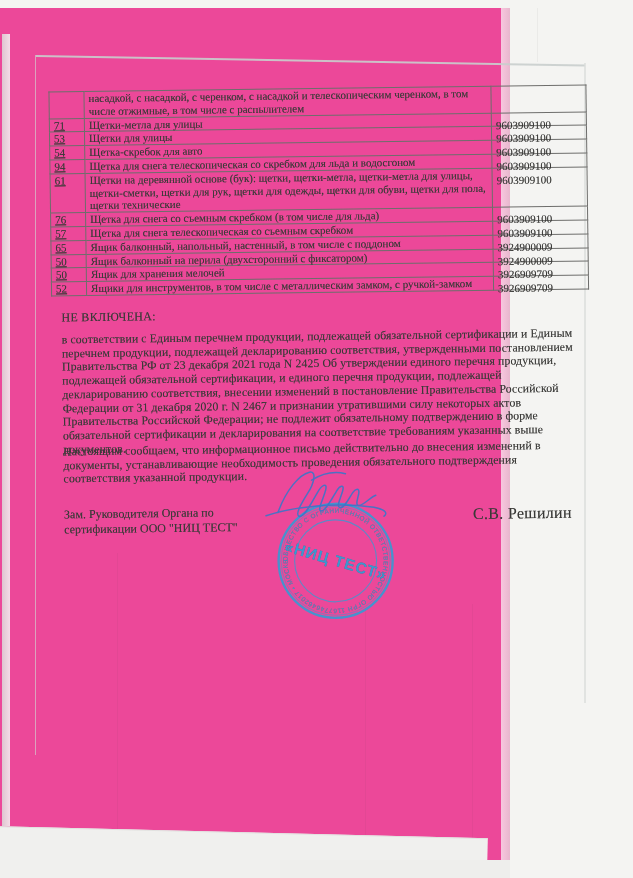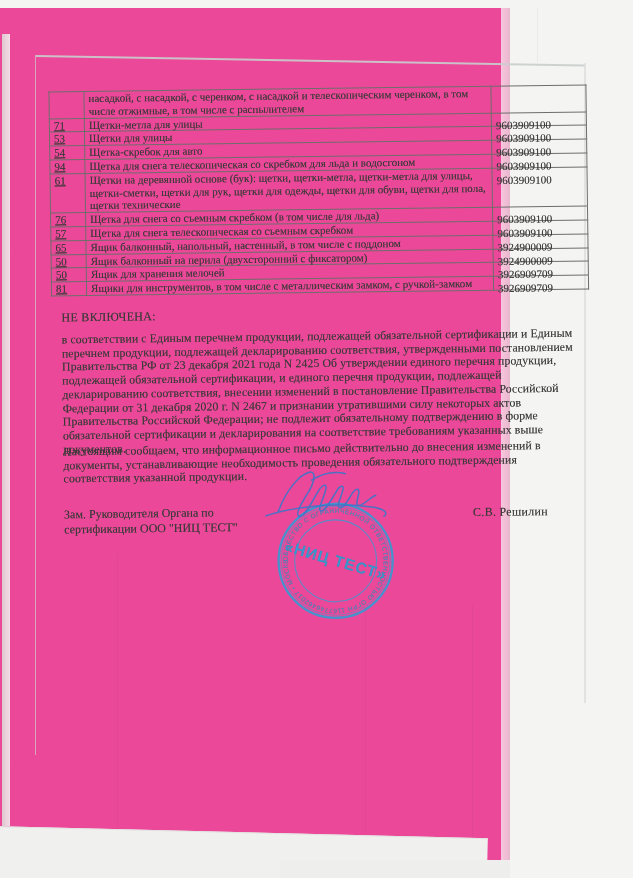--- a/index.html
+++ b/index.html
@@ -69,21 +69,21 @@
   .heading{
     position:absolute;left:60px;top:299px;font-size:12px;letter-spacing:.3px;
   }
   .para{
     position:absolute;left:60px;width:520px;
     font-size:11.8px;line-height:13.7px;letter-spacing:.1px;text-align:left;
   }
   .para.p1{top:322px;}
   .para.p2{top:434px;}
   .sig-block{position:absolute;left:60px;top:496px;font-size:12px;line-height:15px;}
-  .sig-name{position:absolute;left:469px;top:499px;font-size:12px;letter-spacing:.3px;}
+  .sig-name{position:absolute;left:469px;top:499px;font-size:16px;letter-spacing:.3px;}
   .stamp-wrap{position:absolute;left:266px;top:489px;width:130px;height:130px;}
   .sign-wrap{position:absolute;left:256px;top:458px;width:150px;height:62px;}
 </style>
 </head>
 <body>
 
 <div class="paper">
   <div class="left-edge"></div>
   <div class="right-edge"></div>
   <div class="copy-border-top"></div>
@@ -160,21 +160,21 @@
         <td class="col-code"><span class="code-val">3924900009</span></td>
       </tr>
 
       <tr class="single">
         <td class="col-num">50</td>
         <td class="col-item">Ящик для хранения мелочей</td>
         <td class="col-code"><span class="code-val">3926909709</span></td>
       </tr>
 
       <tr class="single">
-        <td class="col-num">81</td>
+        <td class="col-num">52</td>
         <td class="col-item">Ящики для инструментов, в том числе с металлическим замком, с ручкой-замком</td>
         <td class="col-code"><span class="code-val">3926909709</span></td>
       </tr>
     </tbody>
     </table>
 
     <div class="heading">НЕ ВКЛЮЧЕНА:</div>
 
     <div class="para p1">в соответствии с Единым перечнем продукции,  подлежащей обязательной сертификации и Единым перечнем продукции, подлежащей декларированию соответствия, утвержденными постановлением Правительства РФ от 23 декабря 2021 года N 2425 Об утверждении единого перечня продукции, подлежащей обязательной сертификации, и единого перечня продукции, подлежащей декларированию соответствия, внесении изменений в постановление Правительства Российской Федерации от 31 декабря 2020 г. N 2467 и признании утратившими силу некоторых актов Правительства Российской Федерации; не подлежит обязательному подтверждению в форме обязательной сертификации и декларирования на соответствие требованиям указанных выше документов.</div>
 

